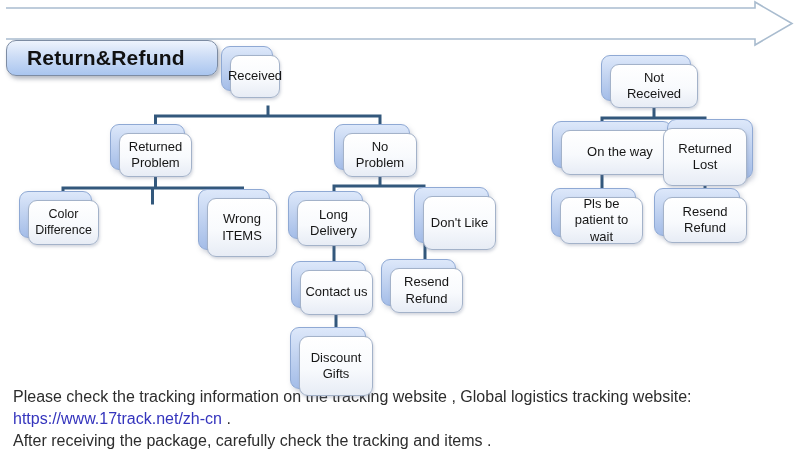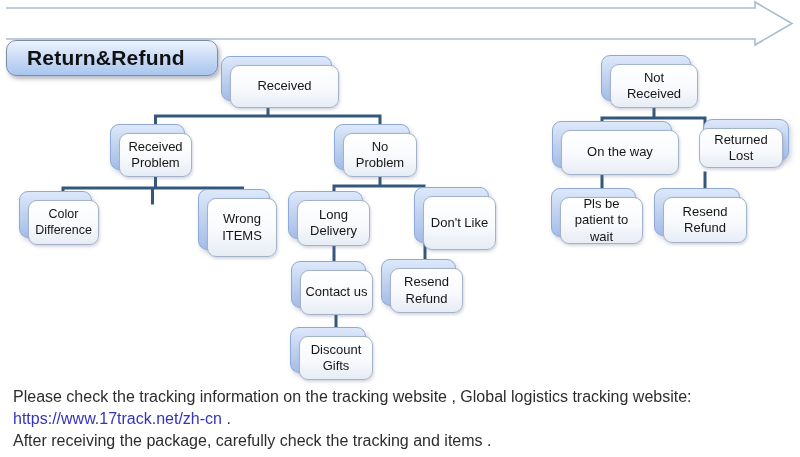--- a/index.html
+++ b/index.html
@@ -66,31 +66,31 @@
       <path d="M155.5,176 L155.5,188 M63,188 L242.5,188 M63,188 L63,204 M152.5,188 L152.5,203 M242.5,188 L242.5,202"></path>
 
       <path d="M380,176 L380,186 M334,186 L424,186 M334,186 L334,203 M424,186 L424,200"></path>
 
       <path d="M334,246 L334,274 M425,241 L425,271 M336,315 L336,339"></path>
 
       <path d="M654,107 L654,118 M602,118 L705,118 M602,118 L602,133 M705,118 L705,131 M602,175 L602,200 M705,173 L705,200"></path>
     </g>
   </svg>
 
-  <div class="node" style="left:230px;top:65px;width:74px;height:43px;padding-left:35px;">
+  <div class="node" style="left:230px;top:55px;width:50px;height:43px;">
     <div class="node-back"></div>
     <div class="node-front">
         <span>Received</span>
       </div>
   </div>
 
   <div class="node" style="left:119px;top:133px;width:73px;height:44px;">
     <div class="node-back"></div>
     <div class="node-front">
-        <span>Received Problem</span>
+        <span>Returned Problem</span>
       </div>
   </div>
 
   <div class="node" style="left:343px;top:133px;width:74px;height:44px;">
     <div class="node-back"></div>
     <div class="node-front">
         <span class="narrow">No Problem</span>
       </div>
   </div>
 
@@ -130,42 +130,42 @@
       </div>
   </div>
 
   <div class="node" style="left:390px;top:268px;width:73px;height:45px;">
     <div class="node-back"></div>
     <div class="node-front">
         <span class="narrow">Resend Refund</span>
       </div>
   </div>
 
-  <div class="node" style="left:299px;top:336px;width:74px;height:44px;">
+  <div class="node" style="left:299px;top:336px;width:74px;height:60px;">
     <div class="node-back"></div>
     <div class="node-front">
         <span class="narrow">Discount Gifts</span>
       </div>
   </div>
 
   <div class="node" style="left:610px;top:64px;width:88px;height:44px;">
     <div class="node-back"></div>
     <div class="node-front">
         <span class="narrow">Not Received</span>
       </div>
   </div>
 
   <div class="node" style="left:561px;top:130px;width:92px;height:45px;padding-left:26px;">
     <div class="node-back"></div>
     <div class="node-front">
         <span>On the way</span>
       </div>
   </div>
 
-  <div class="node" style="left:699px;top:128px;width:84px;height:40px;">
+  <div class="node" style="left:663px;top:128px;width:84px;height:58px;">
     <div class="node-back" style="left:4px;top:-9px;"></div>
     <div class="node-front">
         <span class="narrow">Returned Lost</span>
       </div>
   </div>
 
   <div class="node" style="left:560px;top:197px;width:83px;height:47px;">
     <div class="node-back"></div>
     <div class="node-front">
         <span class="narrow">Pls be patient to wait</span>

